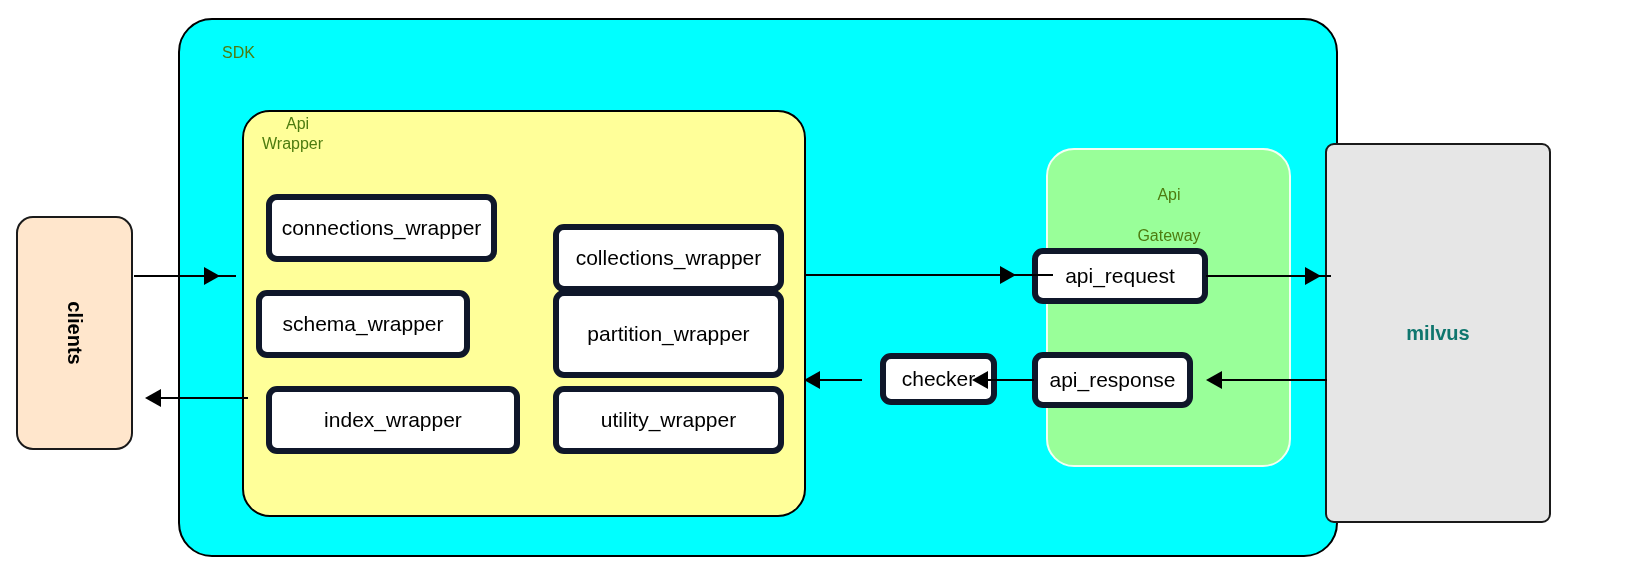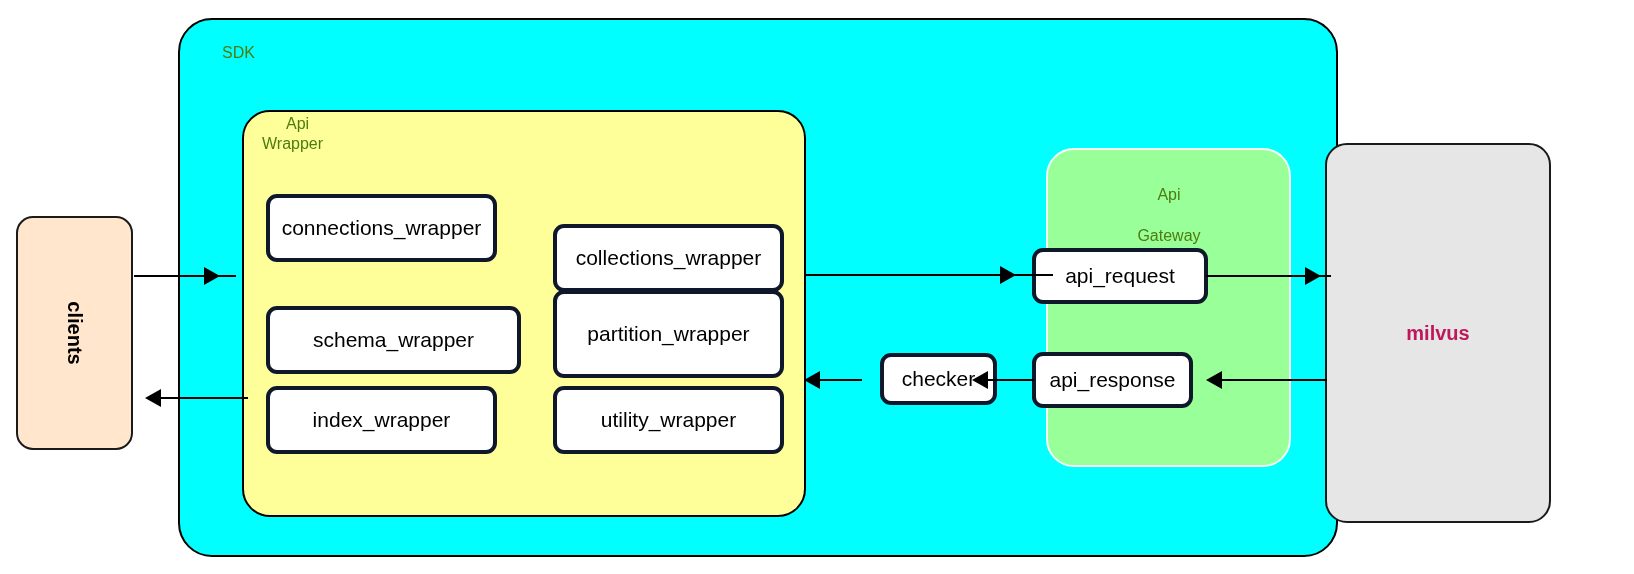--- a/index.html
+++ b/index.html
@@ -74,32 +74,32 @@
     text-align: center;
     text-indent: 0;
   }
   .gateway-title .l1 { display: block; }
   .gateway-title .l2 { display: block; }
   
   .module {
     position: absolute;
     box-sizing: border-box;
     background: #ffffff;
-    border: 4px solid #0f172a;
+    border: 6px solid #0f172a;
     border-radius: 11px;
     display: flex;
     align-items: center;
     justify-content: center;
     font-size: 21px;
     color: #000000;
   }
   
   .m-connections { left: 266px; top: 194px; width: 231px; height: 68px; }
-  .m-schema      { left: 266px; top: 290px; width: 255px; height: 68px; margin-top: 16px; }
-  .m-index       { left: 266px; top: 386px; width: 231px; height: 68px; }
+  .m-schema      { left: 256px; top: 290px; width: 214px; height: 68px; }
+  .m-index       { left: 266px; top: 386px; width: 254px; height: 68px; }
   
   .m-collections { left: 553px; top: 194px; width: 231px; height: 68px; margin-top: 30px; }
   .m-partition   { left: 553px; top: 290px; width: 231px; height: 88px; }
   .m-utility     { left: 553px; top: 386px; width: 231px; height: 68px; }
   
   .m-apireq  { left: 1032px; top: 248px; width: 176px; height: 56px; }
   .m-apiresp { left: 1032px; top: 352px; width: 161px; height: 56px; border-radius: 11px; }
   
   .m-checker { left: 860px; top: 353px; width: 117px; height: 52px; margin-left: 20px; }
   
@@ -126,27 +126,27 @@
     color: #000000;
     transform: rotate(90deg);
   }
   .milvus-box {
     left: 1325px;
     top: 143px;
     width: 226px;
     height: 380px;
     background: #e6e6e6;
     border: 2px solid #1a1a1a;
-    border-radius: 22px;
+    border-radius: 9px;
     display: flex;
     align-items: center;
     justify-content: center;
     font-size: 20px;
     font-weight: bold;
-    color: #be185d;
+    color: #0f766e;
   }
   
   .conn {
     position: absolute;
     height: 2px;
     background: #000000;
   }
   .arrow-head {
     position: absolute;
     width: 0;

